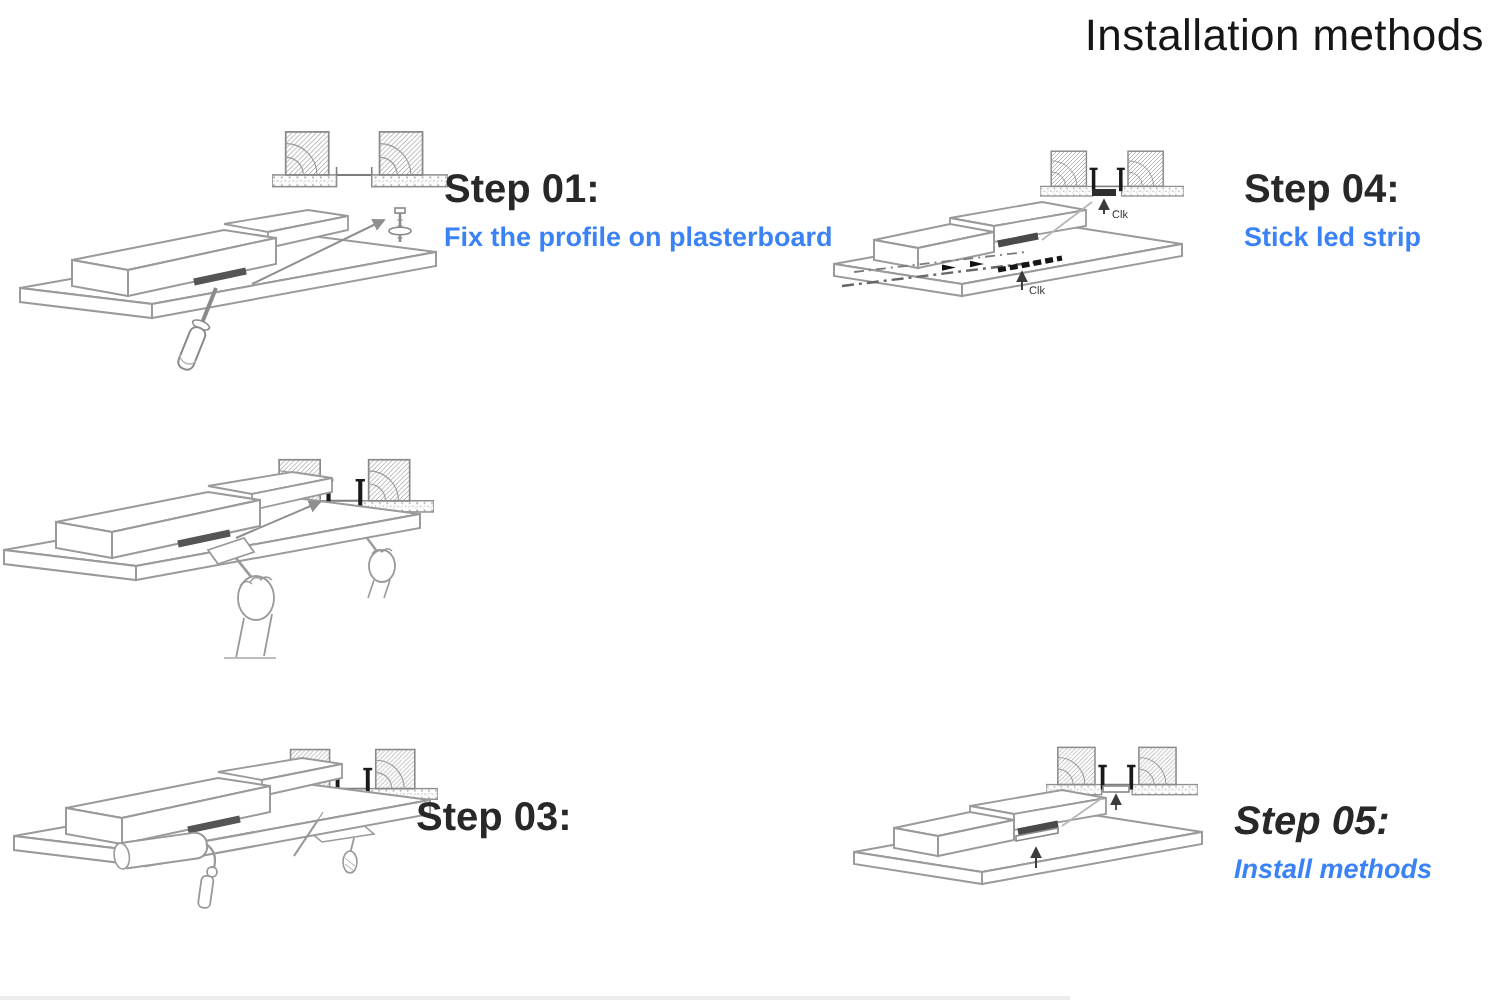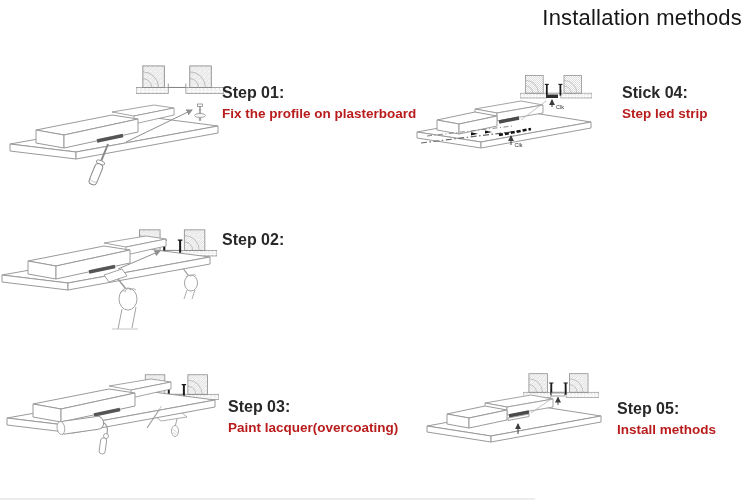--- a/index.html
+++ b/index.html
@@ -2,22 +2,22 @@
 <html><head>
 <meta charset="utf-8">
 <style>
   html,body{margin:0;padding:0;background:#fff;}
   .canvas{position:relative;width:750px;height:500px;background:#ffffff;overflow:hidden;
           font-family:"Liberation Sans",sans-serif;}
   .title{position:absolute;top:5px;right:8px;font-size:22px;letter-spacing:.2px;color:#161616;}
   .diagram{position:absolute;}
   .diagram svg{display:block;}
   .caption{position:absolute;}
-  .step-label{font-weight:bold;font-size:16px;color:#282828;}
-  .step-desc{font-weight:bold;font-size:13.5px;color:#b91c1c;margin-top:4px;white-space:nowrap;}
+  .step-label{font-weight:bold;font-size:20px;color:#282828;}
+  .step-desc{font-weight:bold;font-size:13.5px;color:#3b82f6;margin-top:4px;white-space:nowrap;}
   .bottom-rule{position:absolute;left:0;bottom:0;width:535px;height:2px;background:#ededed;}
 </style>
 </head>
 <body>
 
 <div class="canvas">
 
   <div class="title">Installation methods</div>
 
   <svg width="0" height="0" style="position:absolute" aria-hidden="true">
@@ -131,21 +131,20 @@
         <polygon points="104,50 122,44 127,51 109,57" fill="#fff" stroke="#999" stroke-width="0.9"></polygon>
         <line x1="118" y1="54" x2="126" y2="64" stroke="#999" stroke-width="1.4"></line>
         <ellipse cx="128" cy="74" rx="9" ry="11" fill="#fff" stroke="#999" stroke-width="0.9"></ellipse>
         <path d="M120,68 q3,-4 6,-1 M125,66 q3,-4 6,-1 M130,65 q3,-3 6,0" fill="none" stroke="#999" stroke-width="0.7"></path>
         <path d="M122,84 l-4,20 M136,82 l-4,21" fill="none" stroke="#999" stroke-width="0.9"></path>
         <line x1="112" y1="104" x2="138" y2="104" stroke="#bdbdbd" stroke-width="0.9"></line>
       </g>
     </svg>
   </div>
   <div class="caption" style="left:222px;top:231px;">
-    <div class="step-label">Step 02:</div>
   </div>
 
   <div class="diagram" style="left:5px;top:370px;">
     <svg width="215" height="100" viewBox="0 0 215 100">
       <g>
         <use href="#xsec" x="134" y="3" width="80" height="35.5"></use>
         <use href="#xscrews" x="134" y="3" width="80" height="35.5"></use>
       </g>
       <g>
         <polygon points="150,46 176,42 182,47 156,51" fill="#fff" stroke="#999" stroke-width="0.8"></polygon>
@@ -164,23 +163,22 @@
         <g transform="translate(52,52) rotate(-8)">
           <rect x="0" y="0" width="46" height="13" rx="6" fill="#fff" stroke="#999" stroke-width="1"></rect>
           <ellipse cx="3" cy="6.5" rx="3.8" ry="6.5" fill="#fff" stroke="#999" stroke-width="0.8"></ellipse>
         </g>
         <path d="M98,52 q6,4 4,12" fill="none" stroke="#999" stroke-width="1.1"></path>
         <circle cx="101" cy="66" r="2.5" fill="none" stroke="#999" stroke-width="0.9"></circle>
         <rect transform="translate(99,68) rotate(8)" x="-3" y="0" width="6" height="16" rx="2.5" fill="#fff" stroke="#999" stroke-width="0.9"></rect>
       </g>
     </svg>
   </div>
-  <div class="caption" style="left:228px;top:398px;">
+  <div class="caption" style="left:208px;top:398px;">
     <div class="step-label">Step 03:</div>
-    <div class="step-desc">Paint lacquer(overcoating)</div>
   </div>
 
   <div class="diagram" style="left:415px;top:72px;">
     <svg width="195" height="85" viewBox="0 0 195 85">
       <g>
         <use href="#xsec" x="105" y="2" width="72" height="32"></use>
         <use href="#xscrews" x="105" y="2" width="72" height="32"></use>
       </g>
       <g>
         <rect x="131" y="22.5" width="12" height="3.5" fill="#2e2e2e"></rect>
@@ -198,22 +196,22 @@
         <polygon points="56,63.4 63,61.8 56,60.2" fill="#111"></polygon>
         <polygon points="70,61.6 77,60 70,58.4" fill="#111"></polygon>
       </g>
       <g>
         <line x1="96" y1="73" x2="96" y2="64" stroke="#3c3c3c" stroke-width="1" marker-end="url(#mArrD)"></line>
         <text x="99.5" y="75" font-size="5.5" fill="#333" font-family="Liberation Sans, sans-serif">Clk</text>
       </g>
     </svg>
   </div>
   <div class="caption" style="left:622px;top:84px;">
-    <div class="step-label">Stick 04:</div>
-    <div class="step-desc">Step led strip</div>
+    <div class="step-label">Step 04:</div>
+    <div class="step-desc">Stick led strip</div>
   </div>
 
   <div class="diagram" style="left:425px;top:370px;">
     <svg width="185" height="80" viewBox="0 0 185 80">
       <g>
         <use href="#xsec" x="98" y="2" width="76" height="33.8"></use>
         <use href="#xscrews" x="98" y="2" width="76" height="33.8"></use>
       </g>
       <g>
         <rect x="126.5" y="23" width="13" height="3" fill="#fff" stroke="#888" stroke-width="0.8"></rect>
@@ -222,19 +220,19 @@
       <g>
         <use href="#slabB" x="0" y="10" width="185" height="70"></use>
       </g>
       <line x1="106" y1="43" x2="126" y2="29" stroke="#b5b5b5" stroke-width="0.8"></line>
       <g>
         <polygon points="83,48 104,44 104,46.5 83,50.5" fill="#fff" stroke="#888" stroke-width="0.8"></polygon>
         <line x1="93" y1="64" x2="93" y2="54" stroke="#3c3c3c" stroke-width="1" marker-end="url(#mArrD)"></line>
       </g>
     </svg>
   </div>
-  <div class="caption" style="left:617px;top:400px;">
+  <div class="caption" style="left:617px;top:400px;font-style:italic;">
     <div class="step-label">Step 05:</div>
     <div class="step-desc">Install methods</div>
   </div>
 
   <div class="bottom-rule"></div>
 </div>
 
 </body></html>

